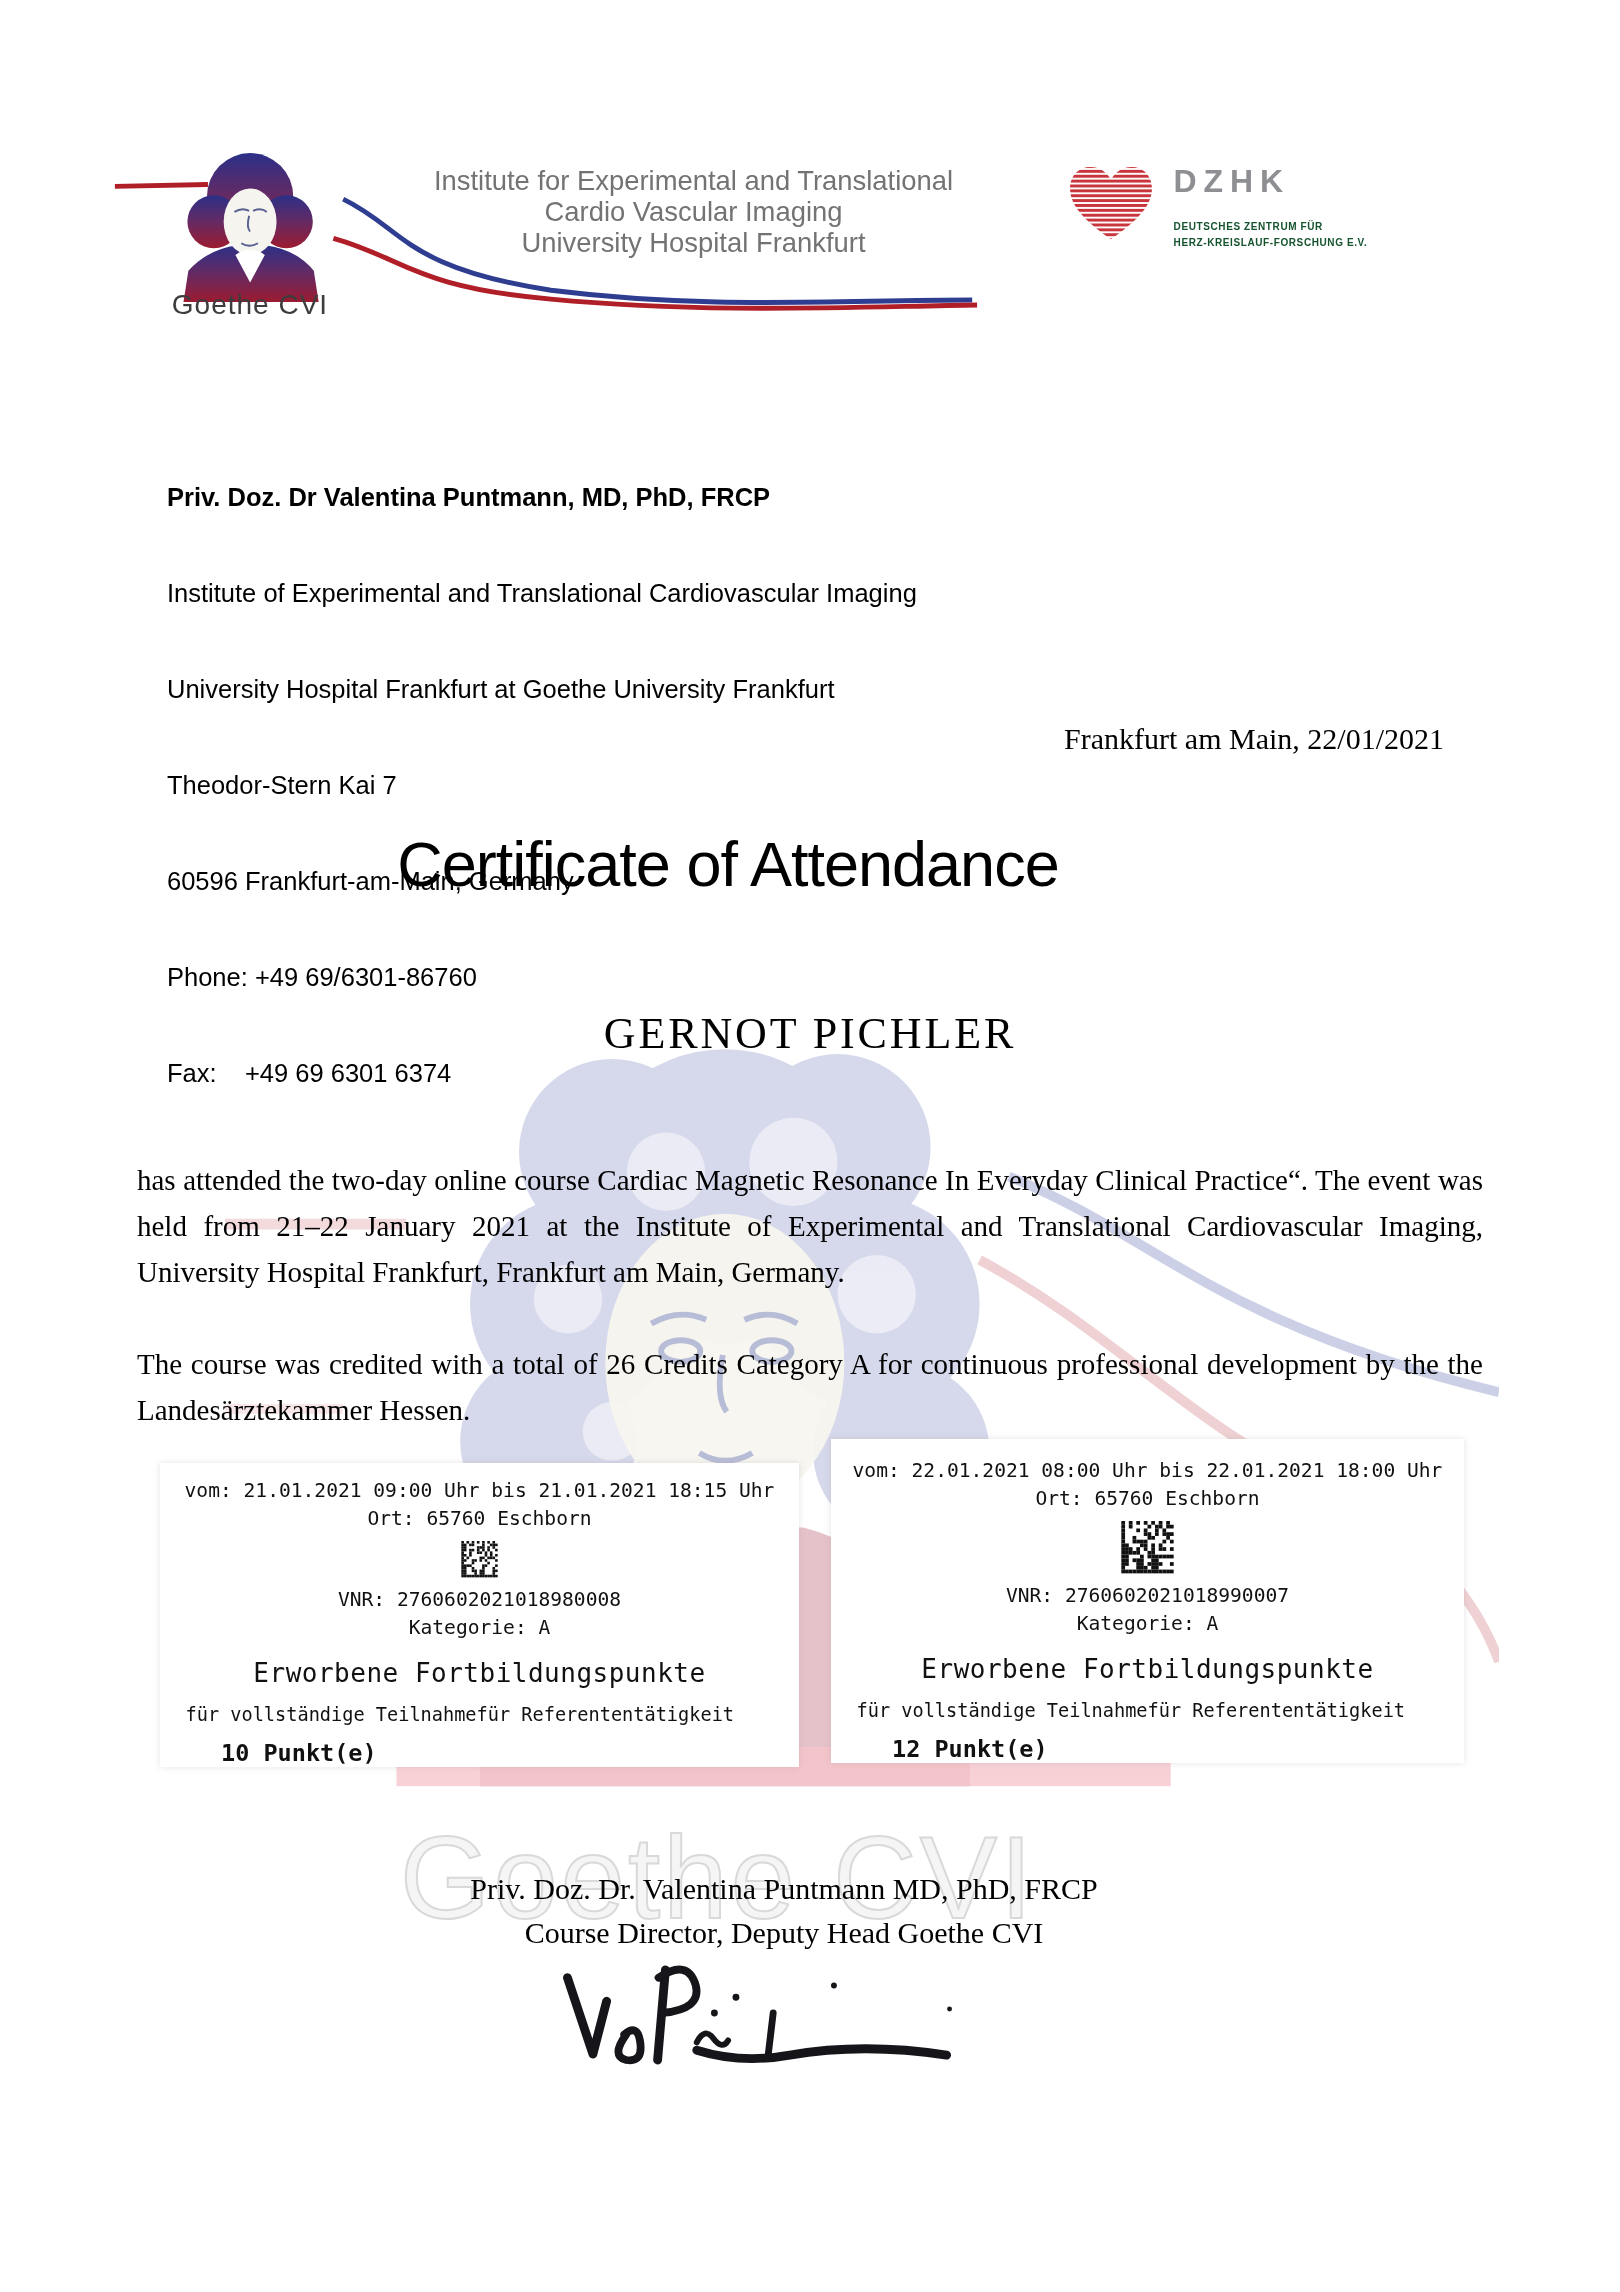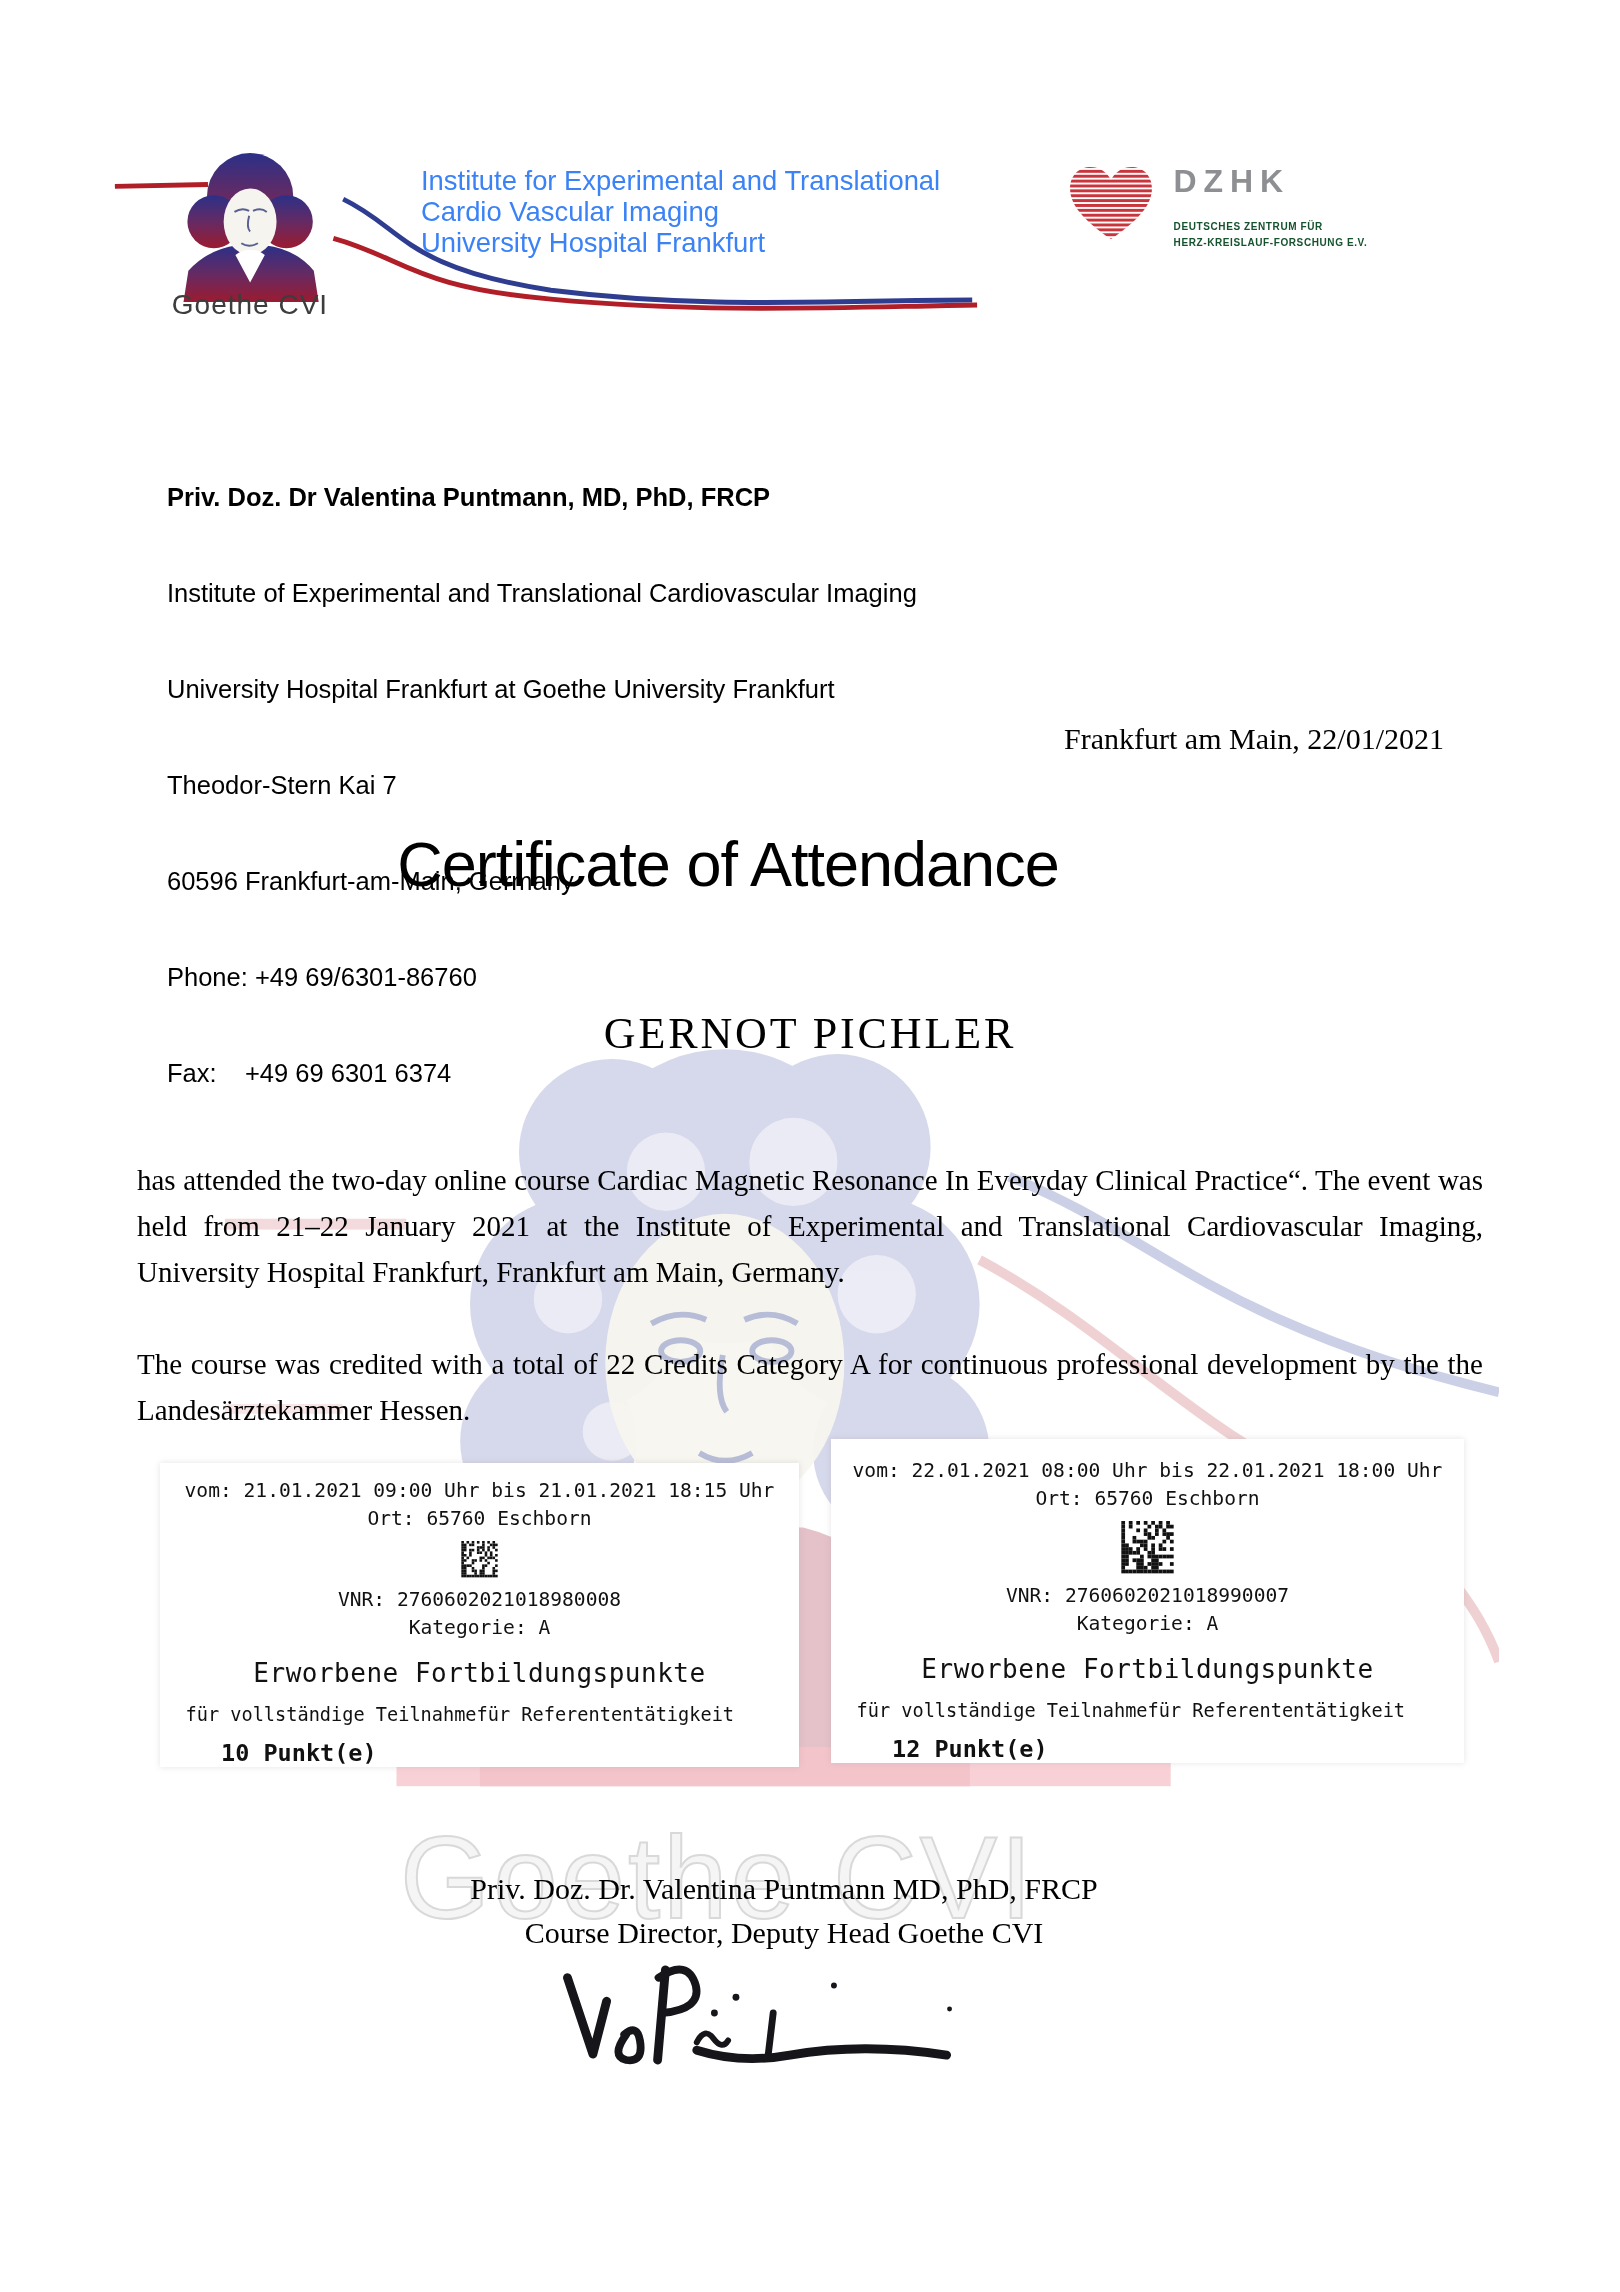--- a/index.html
+++ b/index.html
@@ -17,22 +17,22 @@
     color:rgba(120,120,120,0.07);-webkit-text-stroke:2px #d9d9d9;white-space:nowrap;
   }
 
   
   #logo-svg{position:absolute;left:110px;top:145px;width:872px;height:172px;z-index:2;}
   .goethe-caption{
     position:absolute;left:147px;top:289px;width:206px;text-align:center;z-index:2;
     font-size:28px;color:#3d3d3f;letter-spacing:1px;
   }
   .inst-block{
-    position:absolute;left:421px;top:165px;width:545px;text-align:left;z-index:2;
-    font-size:27.4px;line-height:31px;color:#3b82f6;letter-spacing:0px;
+    position:absolute;left:421px;top:165px;width:545px;text-align:center;z-index:2;
+    font-size:27.4px;line-height:31px;color:#737373;letter-spacing:0px;
   }
   .dzhk{position:absolute;left:1068px;top:165px;z-index:2;display:flex;align-items:flex-start;}
   #dzhk-heart{width:86px;height:78px;margin-right:19.6px;}
   .dzhk-name{font-size:32px;font-weight:bold;color:#8d8f92;letter-spacing:6.9px;line-height:33px;}
   .dzhk-sub{font-size:10px;font-weight:bold;color:#14532d;letter-spacing:0.6px;line-height:16px;margin-top:21px;}
 
   
   .sender{position:absolute;left:167px;top:417px;z-index:2;font-size:25.5px;line-height:32px;white-space:pre;}
   .sender .bold{font-weight:bold;}
 
@@ -184,21 +184,21 @@
     <div>Phone: +49 69/6301-86760</div>
     <div>Fax:    +49 69 6301 6374</div>
   </div>
 
   <div class="dateline">Frankfurt am Main, 22/01/2021</div>
   <div class="doc-title">Certificate of Attendance</div>
   <div class="attendee">GERNOT PICHLER</div>
 
   <div class="body-text">
     <p>has attended the two-day online course Cardiac Magnetic Resonance In Everyday Clinical Practice“. The event was held from 21–22 January 2021 at the Institute of Experimental and Translational Cardiovascular Imaging, University Hospital Frankfurt, Frankfurt am Main, Germany.</p>
-    <p>The course was credited with a total of 22 Credits Category A for continuous professional development by the the Landesärztekammer Hessen.</p>
+    <p>The course was credited with a total of 26 Credits Category A for continuous professional development by the the Landesärztekammer Hessen.</p>
   </div>
 
   <div class="stamp stamp-1">
     <div class="s-line">vom: 21.01.2021 09:00 Uhr bis 21.01.2021 18:15 Uhr</div>
     <div class="s-line">Ort: 65760 Eschborn</div>
     <svg class="datamatrix" viewBox="0 0 98 98">
         <rect x="0" y="0" width="7" height="7" fill="#111"></rect>
         <rect x="14" y="0" width="7" height="7" fill="#111"></rect>
         <rect x="28" y="0" width="7" height="7" fill="#111"></rect>
         <rect x="42" y="0" width="7" height="7" fill="#111"></rect>

